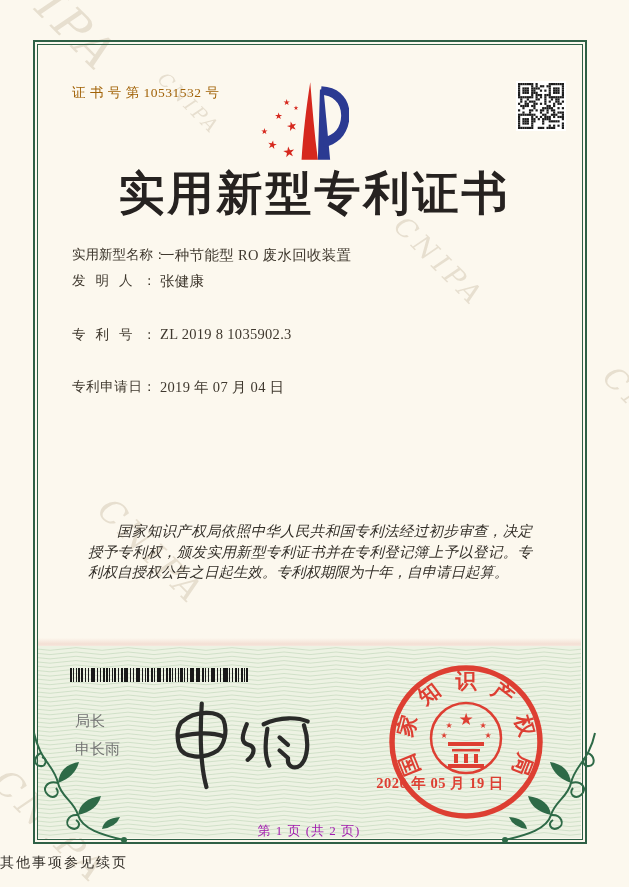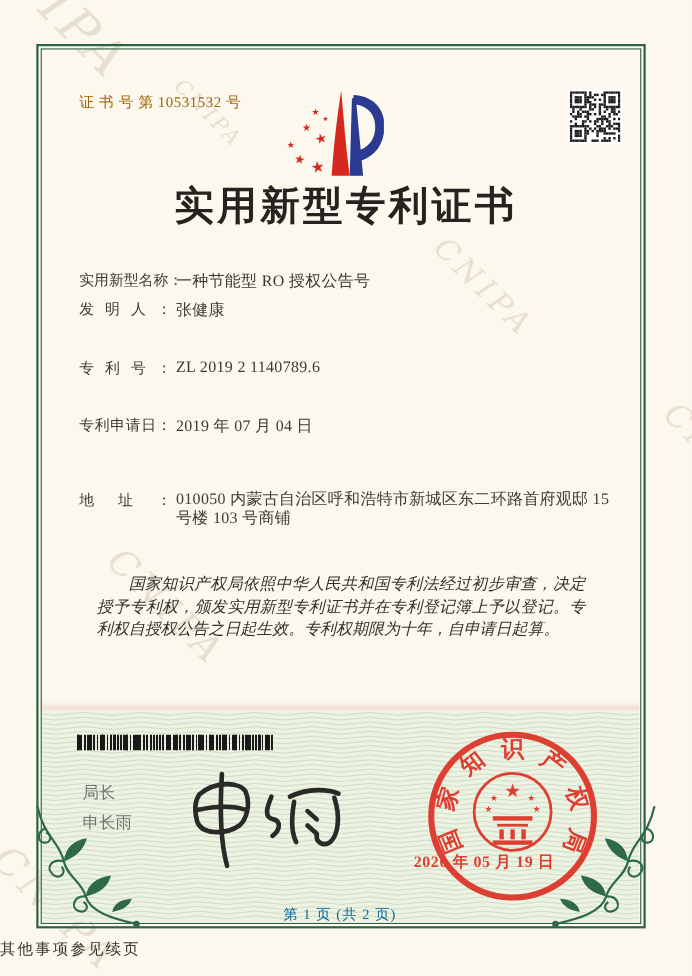--- a/index.html
+++ b/index.html
@@ -20,21 +20,21 @@
     background:linear-gradient(180deg,rgba(225,170,158,0),rgba(225,170,158,.32),rgba(225,170,158,0));}
   .corner{position:absolute;width:100px;height:115px;}
   .corner.left{left:28px;top:731px;}
   .corner.right{left:501px;top:731px;transform:scaleX(-1);}
   
   .certno{position:absolute;left:72px;top:84px;font-size:13.5px;letter-spacing:.5px;color:#a16207;}
   .logo{position:absolute;left:247px;top:72px;width:102px;height:97px;}
   .qr{position:absolute;left:516px;top:81px;width:50px;height:50px;background:#fff;padding:2px;box-sizing:border-box;}
   .qr svg{display:block;width:100%;height:100%;}
   .title{position:absolute;left:0;top:163px;width:629px;margin:0;text-align:center;
-         font-size:36px;font-weight:bold;letter-spacing:3px;color:#262220;}
+         font-size:46px;font-weight:bold;letter-spacing:3px;color:#262220;}
   
   .row{position:absolute;left:72px;font-size:14.5px;color:#3f382e;white-space:nowrap;}
   .jlabel{display:inline-block;width:84px;font-size:13.5px;text-align:justify;text-align-last:justify;vertical-align:top;}
   .val{margin-left:4px;letter-spacing:.3px;}
   .row.addr .val{display:inline-block;white-space:normal;width:396px;line-height:16.5px;vertical-align:top;}
   .row .col2{position:absolute;left:240px;top:0;white-space:nowrap;}
   .col2 .jlabel{width:92px;}
   
   .bodytext{position:absolute;left:72px;top:505px;width:476px;font-size:14.5px;line-height:20.5px;
             font-style:italic;color:#332f29;text-align:justify;}
@@ -45,21 +45,21 @@
     repeating-linear-gradient(90deg,#191919 0 1px,transparent 1px 7.5px),
     repeating-linear-gradient(90deg,#191919 0 2.5px,transparent 2.5px 11px);}
   
   .director{position:absolute;left:75px;top:707px;font-family:"Liberation Sans","DejaVu Sans",sans-serif;
             font-size:15px;color:#737373;line-height:28px;}
   .sig{position:absolute;left:168px;top:694px;width:150px;height:98px;}
   
   .seal{position:absolute;left:380px;top:658px;width:172px;height:172px;overflow:visible;opacity:.93;}
   
   .pagefooter{position:absolute;left:33px;top:822px;width:552px;text-align:center;
-              font-size:13px;color:#0369a1;letter-spacing:1px;}
+              font-size:13px;color:#a21caf;letter-spacing:1px;}
   .contnote{position:absolute;left:0;top:854px;width:629px;text-align:left;
             font-size:14px;color:#36322c;letter-spacing:2px;}
 </style>
 </head>
 <body>
 
 <div class="page">
 
   <div class="wm" style="left:-42px;top:-26px;font-size:46px;">CNIPA</div>
   <div class="wm" style="left:150px;top:92px;font-size:19px;letter-spacing:3px;">CNIPA</div>
@@ -351,33 +351,30 @@
         <rect x="29.4" y="42.0" width="2.1" height="2.1" fill="#1c1c1c"></rect>
         <rect x="31.5" y="42.0" width="2.1" height="2.1" fill="#1c1c1c"></rect>
         <rect x="33.6" y="42.0" width="2.1" height="2.1" fill="#1c1c1c"></rect>
         <rect x="42.0" y="42.0" width="2.1" height="2.1" fill="#1c1c1c"></rect>
       </svg>
   </div>
 
   <h1 class="title">实用新型专利证书</h1>
 
   <div class="row" style="top:246px;">
-    <span class="jlabel">实用新型名称：</span><span class="val">一种节能型 RO 授权公告号</span>
+    <span class="jlabel">实用新型名称：</span><span class="val">一种节能型 RO 废水回收装置</span>
   </div>
   <div class="row" style="top:272px;">
     <span class="jlabel">发明人：</span><span class="val">张健康</span>
   </div>
   <div class="row" style="top:326px;">
-    <span class="jlabel">专利号：</span><span class="val">ZL 2019 2 1140789.6</span>
+    <span class="jlabel">专利号：</span><span class="val">ZL 2019 8 1035902.3</span>
   </div>
   <div class="row" style="top:366px;margin-top:12px;">
     <span class="jlabel">专利申请日：</span><span class="val">2019 年 07 月 04 日</span>
-  </div>
-  <div class="row addr" style="top:446px;">
-    <span class="jlabel">地址：</span><span class="val">010050 内蒙古自治区呼和浩特市新城区东二环路首府观邸 15 号楼 103 号商铺</span>
   </div>
 
   <div class="bodytext">
     <p>国家知识产权局依照中华人民共和国专利法经过初步审查，决定授予专利权，颁发实用新型专利证书并在专利登记簿上予以登记。专利权自授权公告之日起生效。专利权期限为十年，自申请日起算。</p>
   </div>
 
   <div class="barcode"></div>
 
   <div class="director">
     <div>局长</div>

